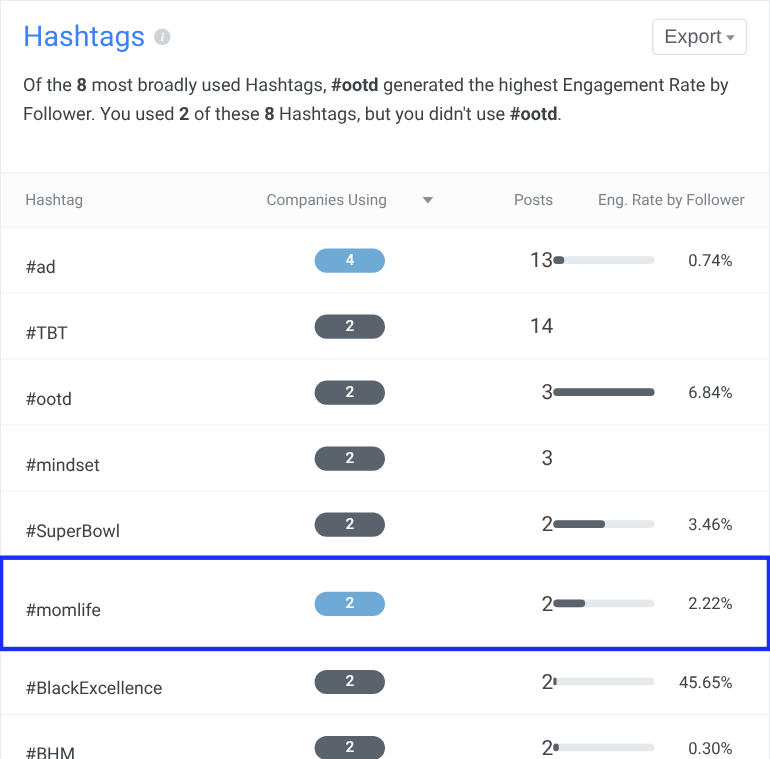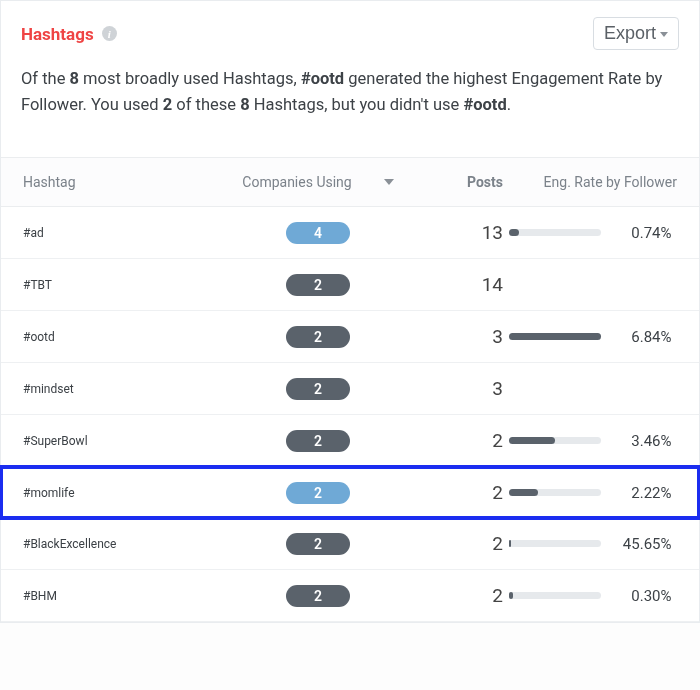--- a/index.html
+++ b/index.html
@@ -14,21 +14,21 @@
     border: 1px solid #e9ecef;
     width: 700px;
   }
   .panel-header {
     display: flex;
     align-items: center;
     justify-content: space-between;
     padding: 16px 20px 10px 20px;
   }
   .title-row { display: flex; align-items: center; gap: 8px; }
-  .title { font-size: 17px; font-weight: 700; color: #ef4444; }
+  .title { font-size: 26px; font-weight: 400; color: #3b82f6; }
   .info-icon {
     width: 15px; height: 15px; border-radius: 50%;
     background: #cfd3d7; color: #fff;
     display: inline-flex; align-items: center; justify-content: center;
     font-size: 11px; font-style: italic; font-family: Georgia, serif; font-weight: bold;
   }
   .export-btn {
     border: 1px solid #d8dde2; background: #fff; color: #5a6066;
     padding: 5px 10px; font-size: 18px; border-radius: 4px;
     display: inline-flex; align-items: center; gap: 4px;
@@ -47,54 +47,54 @@
   .table { width: 100%; }
   .thead {
     display: flex; align-items: center;
     border-top: 1px solid #ebedef; border-bottom: 1px solid #ebedef;
     background: #fcfcfd;
     font-size: 14px; color: #7b828a;
     padding: 16px 22px;
   }
   .col-hashtag { flex: 0 0 210px; text-align: left; }
   .col-companies { flex: 0 0 170px; text-align: center; display: flex; align-items: center; justify-content: center; gap: 32px; }
-  .col-posts { flex: 0 0 100px; text-align: right; font-weight: bold; }
+  .col-posts { flex: 0 0 100px; text-align: right; }
   .col-rate { flex: 1 1 auto; text-align: right; }
   .sort-caret {
     width: 0; height: 0; border-left: 5px solid transparent;
     border-right: 5px solid transparent; border-top: 6px solid #8a9097;
   }
   .row {
     display: flex; align-items: center;
     border-bottom: 1px solid #eef0f2;
     padding: 14px 22px; font-size: 16px; color: #3c4146;
     background: #fff;
   }
-  .row .col-hashtag { font-size: 12px; }
+  .row .col-hashtag { font-size: 16px; margin-top: 12px; }
   .pill {
     display: inline-block; min-width: 64px; padding: 3px 0;
     border-radius: 11px; color: #fff; font-size: 14px; font-weight: 600;
     text-align: center; background: #5a626b;
   }
   .pill.blue { background: #6fa9d6; }
   .col-posts-cell { flex: 0 0 100px; text-align: right; font-size: 19px; color: #444; }
-  .rate-cell { flex: 1 1 auto; display: flex; align-items: center; justify-content: center; gap: 16px; }
+  .rate-cell { flex: 1 1 auto; display: flex; align-items: center; justify-content: flex-start; gap: 16px; }
   .bar-track {
     width: 92px; height: 7px; background: #e6e9ec; border-radius: 5px; position: relative;
   }
   .bar-fill {
     position: absolute; left: 0; top: 0; bottom: 0; background: #5a626b; border-radius: 5px;
   }
   .rate-val { min-width: 55px; text-align: right; font-size: 15px; color: #3d4247; }
   .row.highlight {
     border: 4px solid #1b2df0;
     margin: -2px -2px -2px -2px;
     position: relative;
     z-index: 2;
-    padding: 12px 20px;
+    padding: 24px 20px;
   }
 </style>
 </head>
 <body>
 
 <div class="panel">
 
   <div class="panel-header">
     <div class="title-row">
       <span class="title">Hashtags</span>

